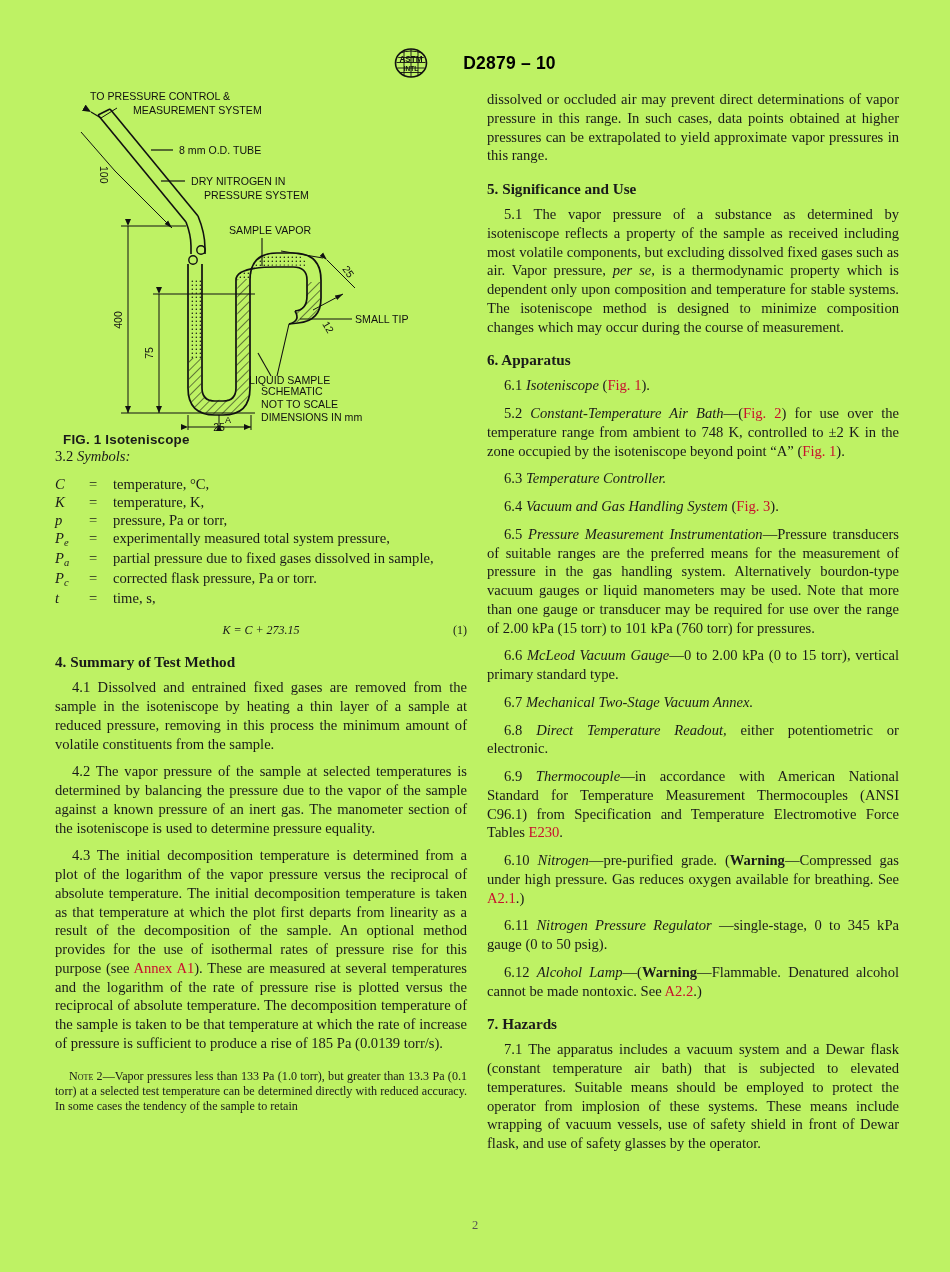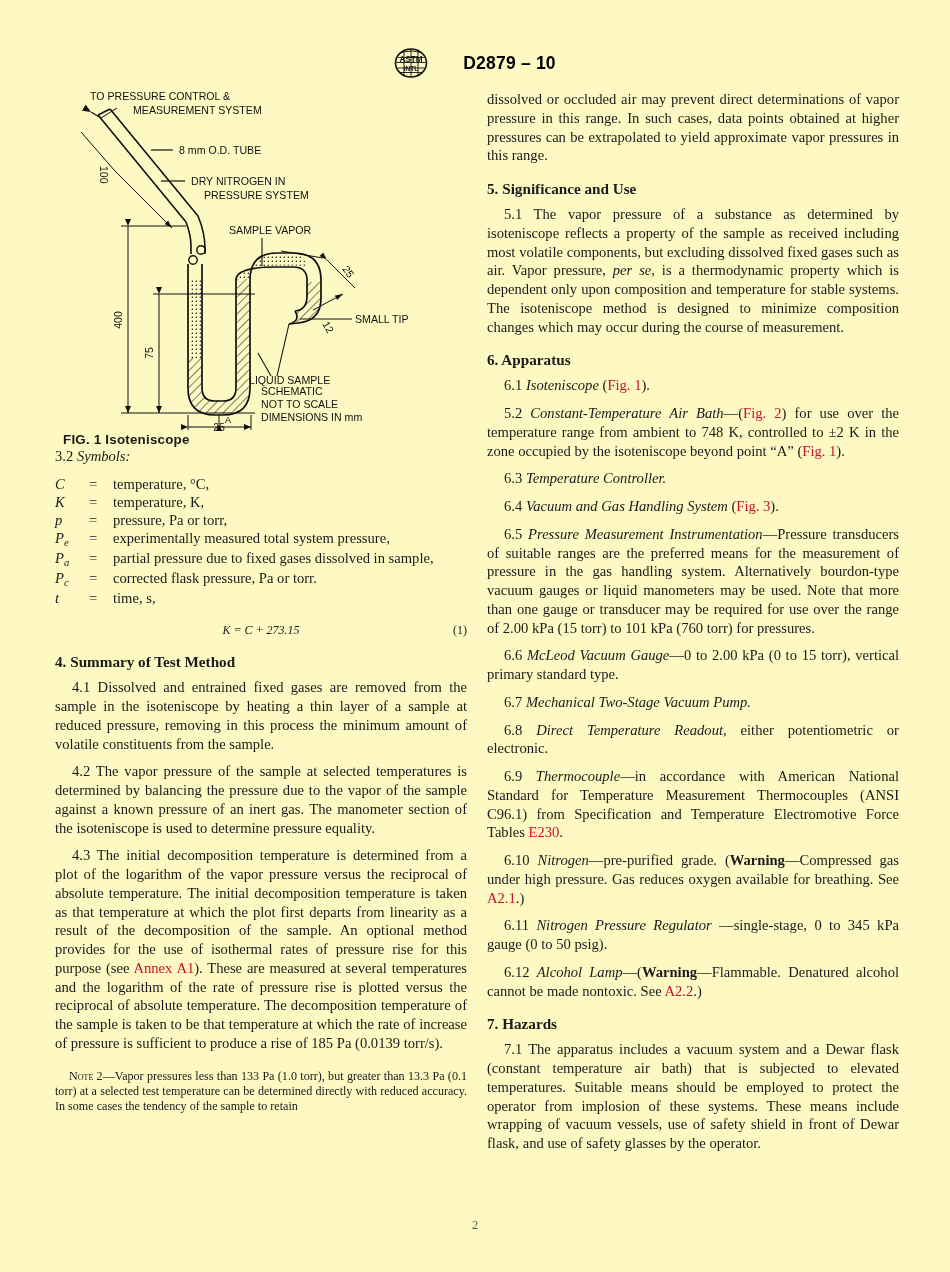--- a/index.html
+++ b/index.html
@@ -4,21 +4,21 @@
 <style>
   html, body {
     margin: 0;
     padding: 0;
     background: #ffffff;
   }
   .page {
     position: relative;
     width: 950px;
     height: 1272px;
-    background: #fef9c3;
+    background: #bef264;
     font-family: "Liberation Serif", serif;
     color: #1a1a1a;
     overflow: hidden;
   }
 
   
   .header {
     position: absolute;
     top: 48px;
     left: 0;
@@ -422,21 +422,21 @@
       <span class="ital">Pressure Measurement Instrumentation</span><span>—Pressure transducers of suitable ranges are the preferred means for the measurement of pressure in the gas handling system. Alternatively bourdon-type vacuum gauges or liquid manometers may be used. Note that more than one gauge or transducer may be required for use over the range of 2.00 kPa (15 torr) to 101 kPa (760 torr) for pressures.</span>
     </p>
 
     <p class="body">
       <span>6.6</span>
       <span class="ital">McLeod Vacuum Gauge</span><span>—0 to 2.00 kPa (0 to 15 torr), vertical primary standard type.</span>
     </p>
 
     <p class="body">
       <span>6.7</span>
-      <span class="ital">Mechanical Two-Stage Vacuum Pump.</span>
+      <span class="ital">Mechanical Two-Stage Vacuum Annex.</span>
     </p>
 
     <p class="body">
       <span>6.8</span>
       <span class="ital">Direct Temperature Readout,</span><span> either potentiometric or electronic.</span>
     </p>
 
     <p class="body">
       <span>6.9</span>
       <span class="ital">Thermocouple</span><span>—in accordance with American National Standard for Temperature Measurement Thermocouples (ANSI C96.1) from Specification and Temperature Electromotive Force Tables </span><a class="red" href="#" style="text-decoration:none;color:#c8102e;">E230</a><span>.</span>

